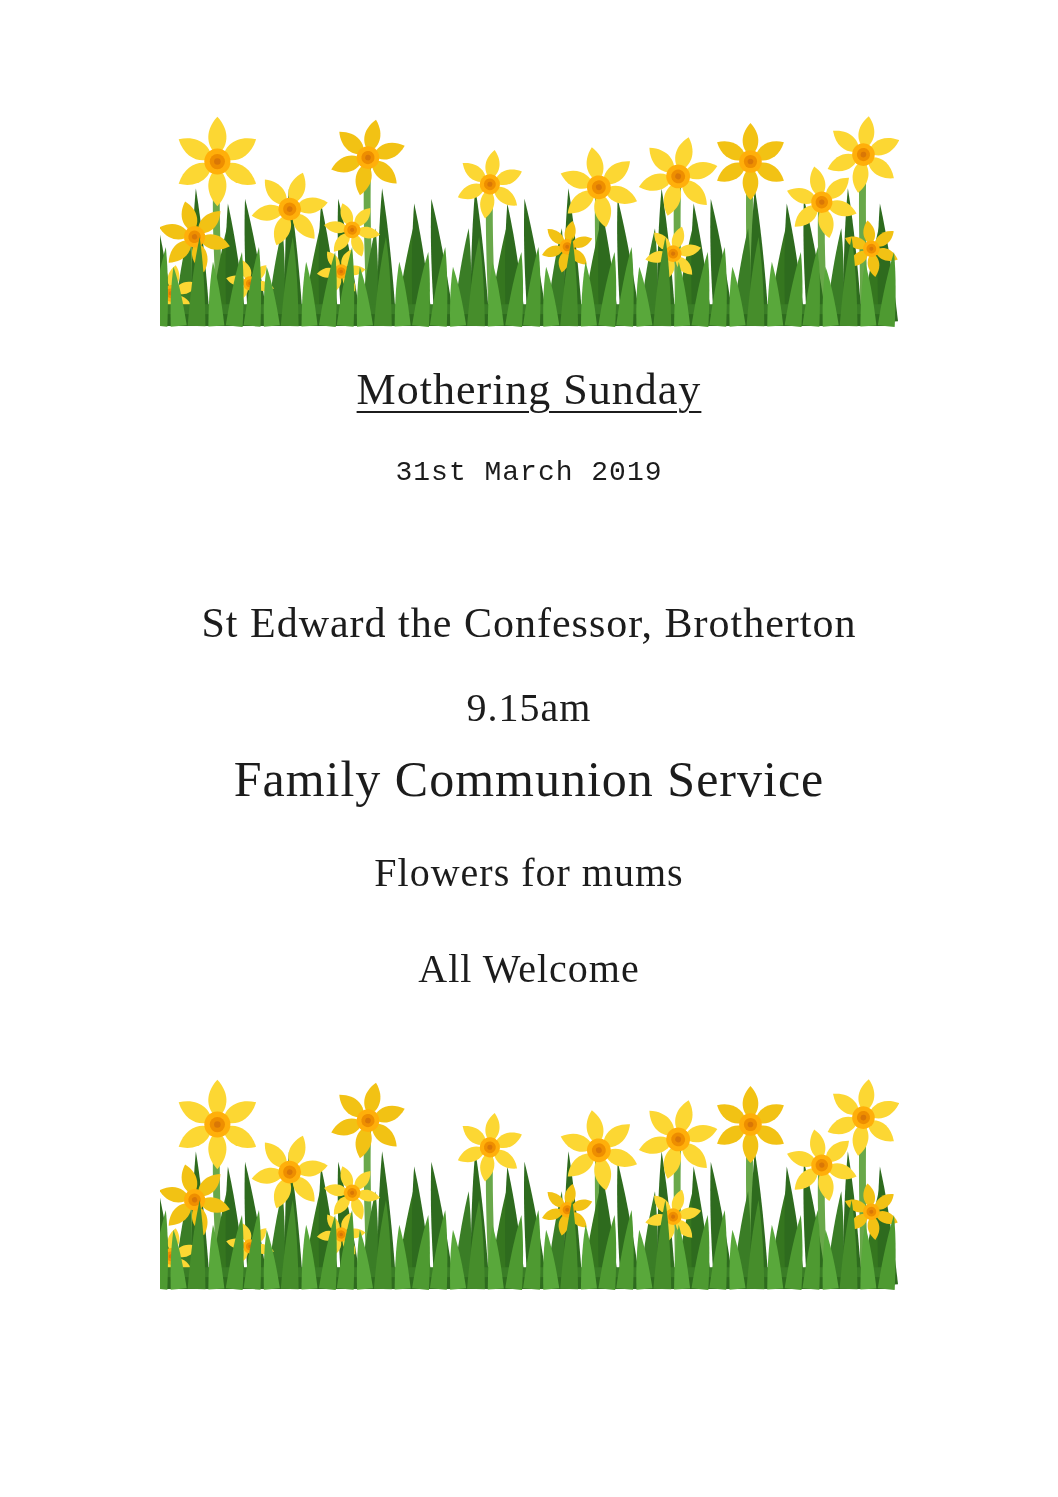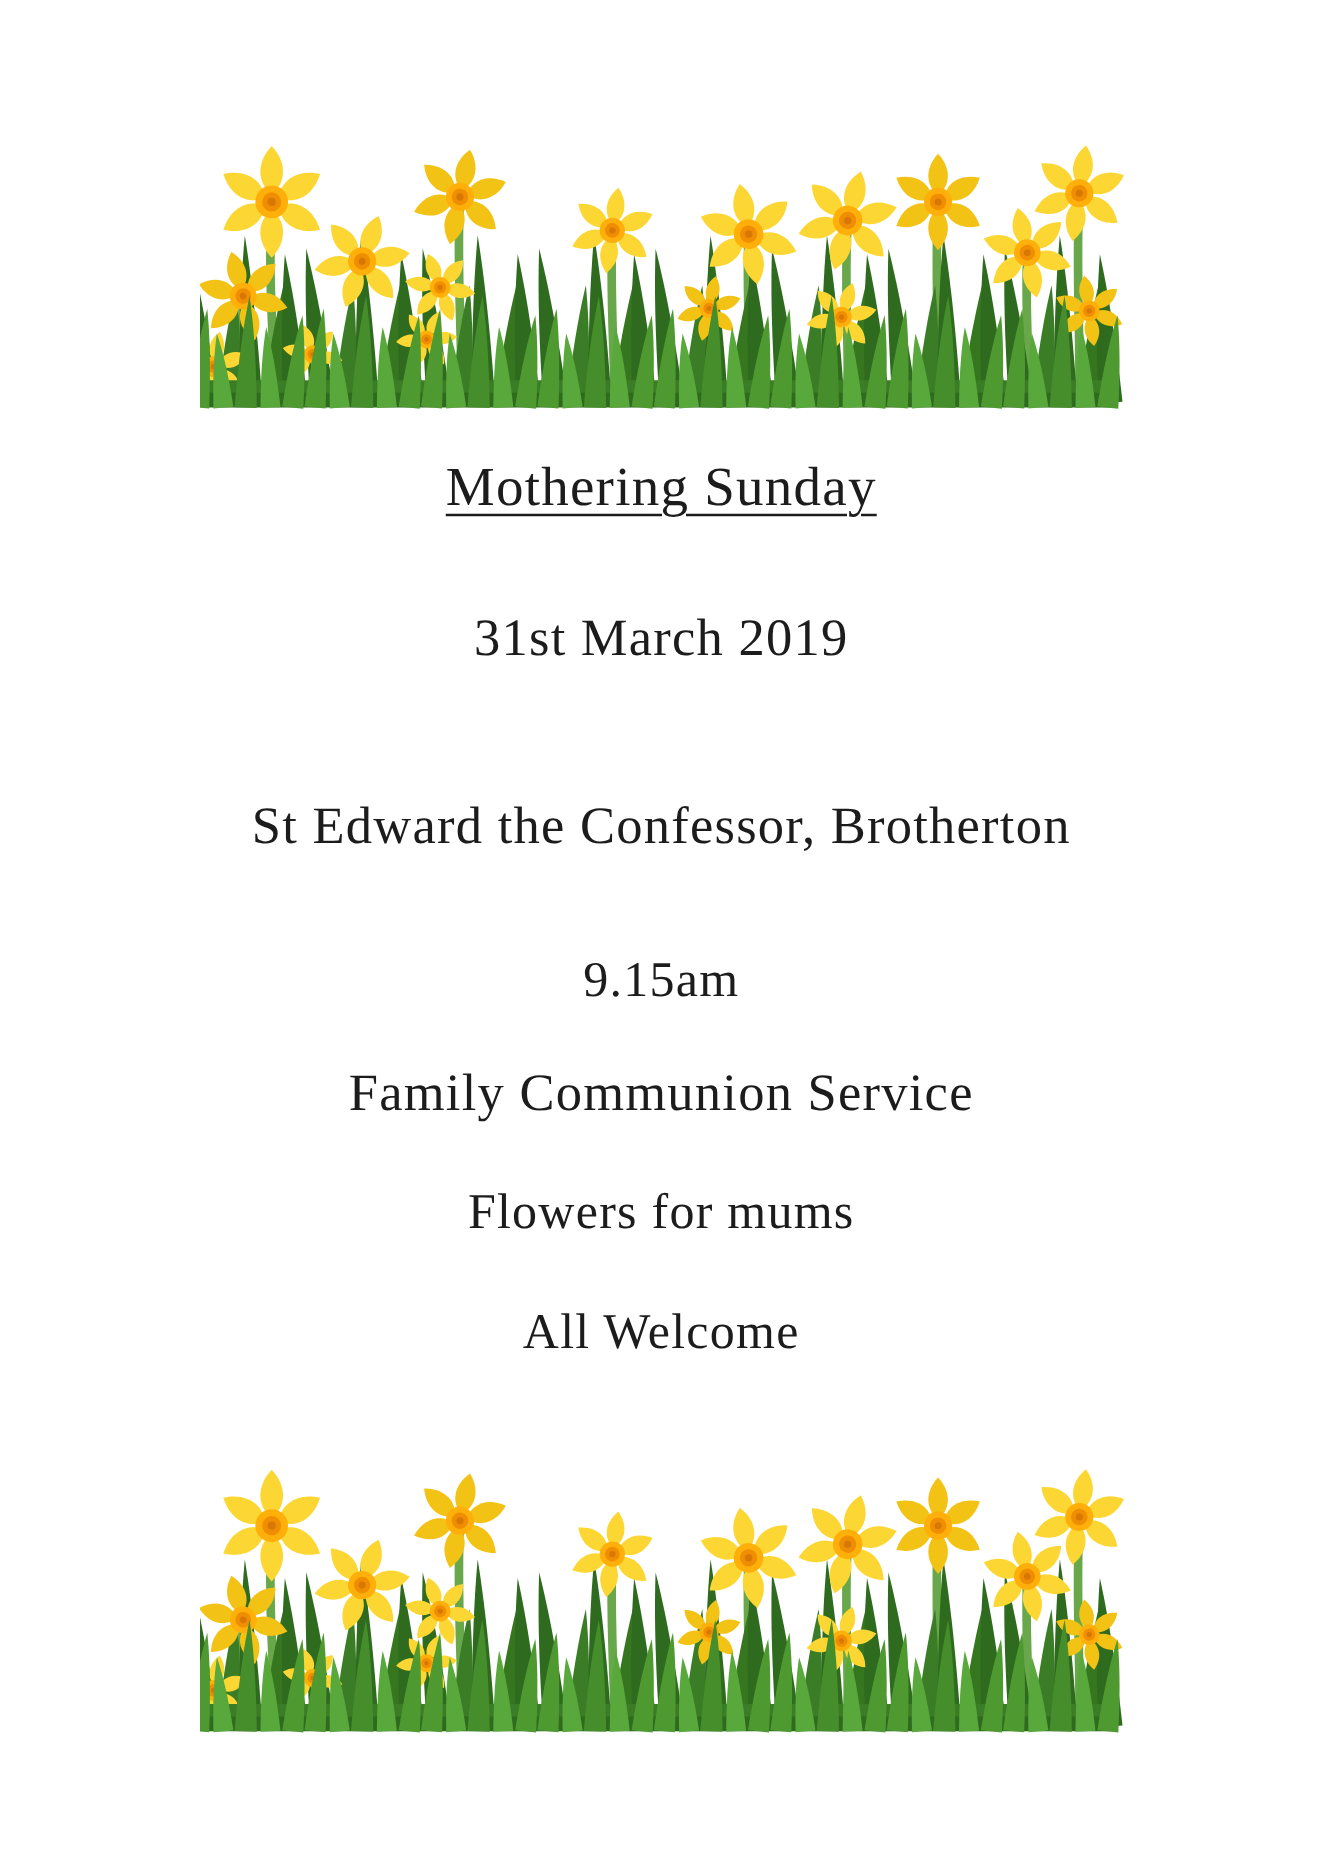--- a/index.html
+++ b/index.html
@@ -34,24 +34,24 @@
     letter-spacing: 1px;
   }
   .title {
     margin-top: 36px;
     font-size: 44px;
     line-height: 52px;
     text-decoration: underline;
     text-decoration-thickness: 2px;
     text-underline-offset: 7px;
   }
-  .date     { margin-top: 70px; font-size: 42px; line-height: 50px; }
+  .date     { margin-top: 32px; font-size: 28px; line-height: 50px; font-family: Liberation Mono, monospace; }
   .venue    { margin-top: 100px; font-size: 42px; line-height: 50px; }
-  .time     { margin-top: 74px; font-size: 40px; line-height: 48px; }
-  .service  { margin-top: 42px; font-size: 42px; line-height: 50px; }
+  .time     { margin-top: 36px; font-size: 40px; line-height: 48px; }
+  .service  { margin-top: 22px; font-size: 50px; line-height: 50px; }
   .note     { margin-top: 45px; font-size: 40px; line-height: 48px; text-align: center; }
   .welcome  { margin-top: 48px; font-size: 40px; line-height: 48px; }
 </style>
 </head>
 <body>
 
 <div class="flyer">
 
   <svg class="border-svg border-top" viewBox="0 0 740 220" xmlns="http://www.w3.org/2000/svg">
     <defs>

